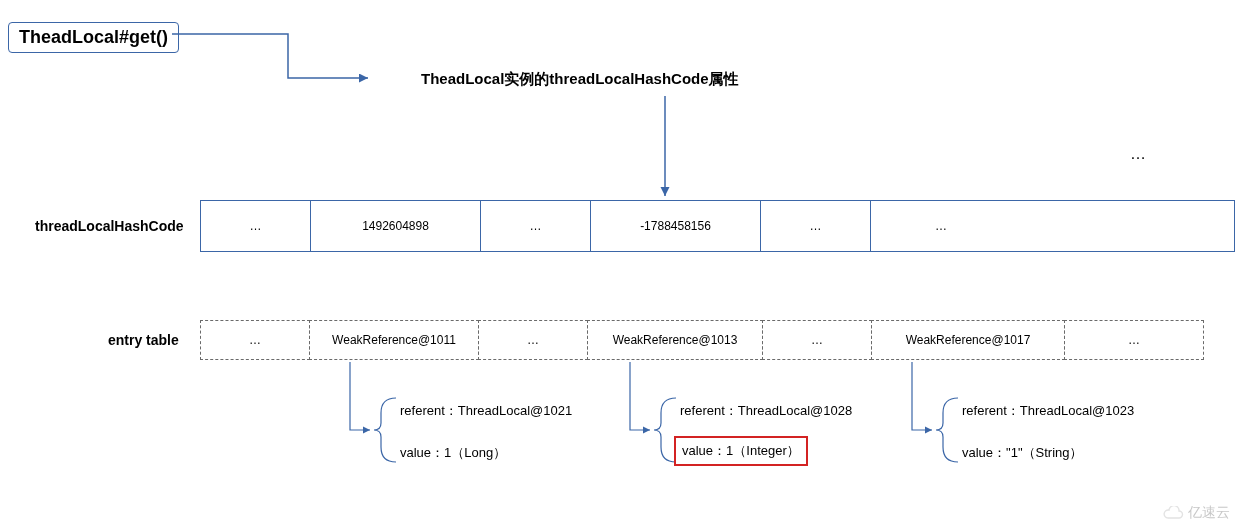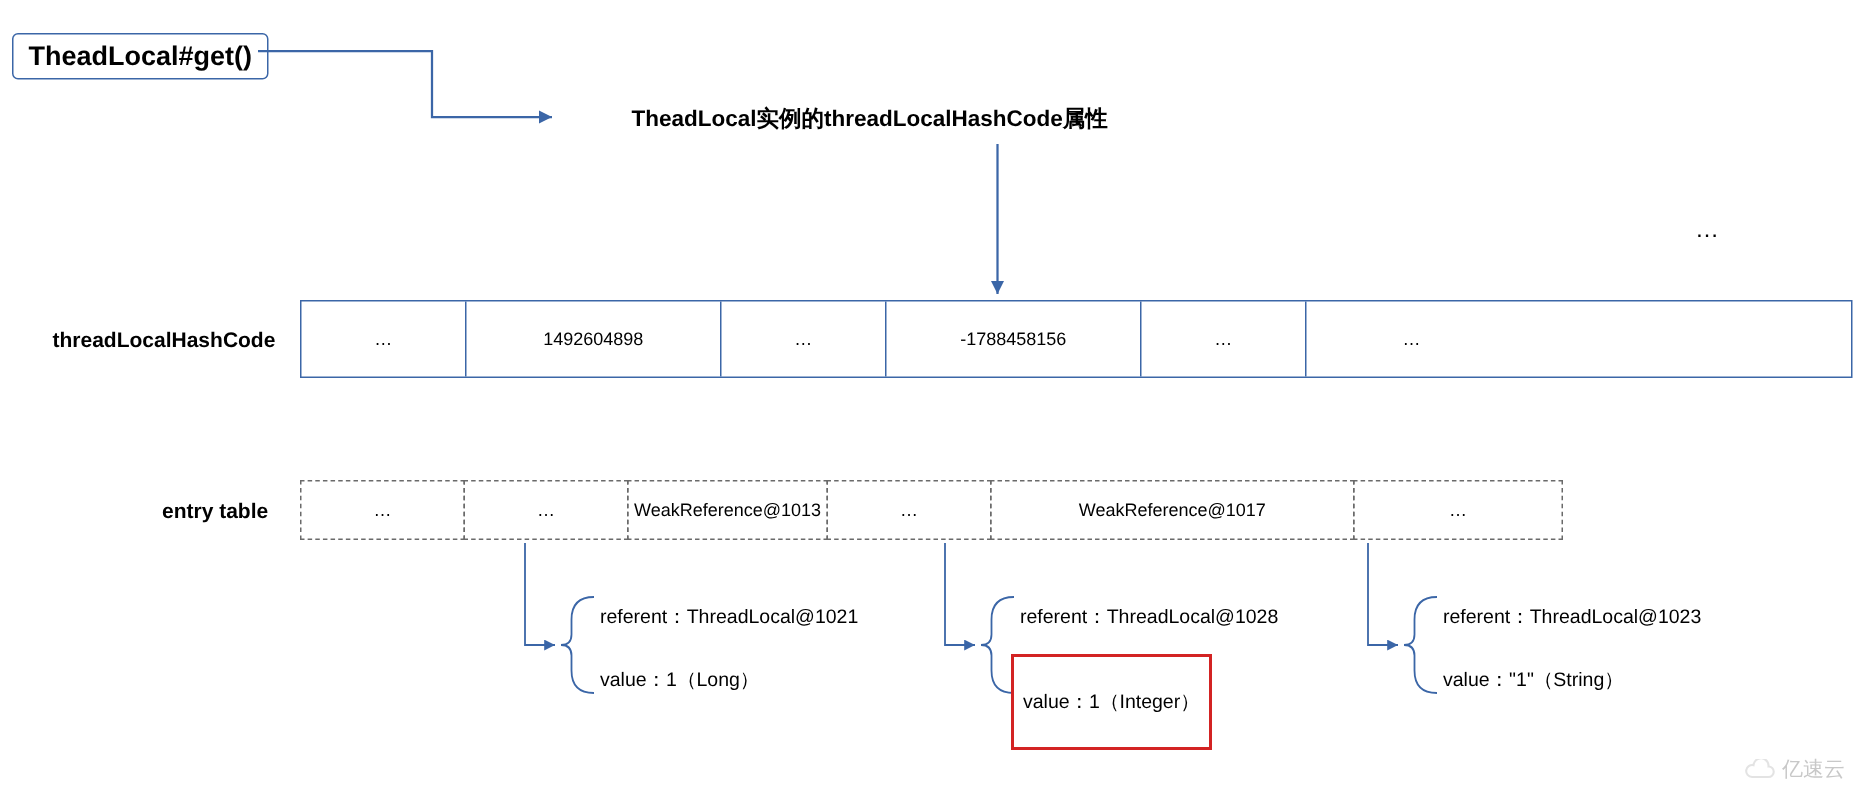--- a/index.html
+++ b/index.html
@@ -70,21 +70,21 @@
     font-size: 12px;
     flex: 0 0 auto;
     margin-right: -1px;
   }
   .detail {
     position: absolute;
     font-size: 13px;
   }
   .highlight {
     border: 2px solid #d32323;
-    padding: 21px 6px;
+    padding: 4px 6px;
     display: inline-block;
   }
   .watermark {
     position: absolute;
     right: 10px; bottom: 6px;
     color: #c8c8c8;
     font-size: 14px;
     display: flex;
     align-items: center;
     gap: 4px;
@@ -124,24 +124,25 @@
   <div class="hash-cell" style="width:110px">…</div>
   <div class="hash-cell" style="width:170px">-1788458156</div>
   <div class="hash-cell" style="width:110px">…</div>
   <div class="hash-cell" style="width:140px">…</div>
 </div>
 
 <div class="row-label" style="left:108px; top:332px;">entry table</div>
 
 <div class="entry-row">
   <div class="entry-cell" style="width:110px">…</div>
+  <div class="entry-cell" style="width:170px">WeakReference@1011</div>
   <div class="entry-cell" style="width:110px">…</div>
-  <div class="entry-cell" style="width:134px">WeakReference@1013</div>
+  <div class="entry-cell" style="width:176px">WeakReference@1013</div>
   <div class="entry-cell" style="width:110px">…</div>
-  <div class="entry-cell" style="width:243px">WeakReference@1017</div>
+  <div class="entry-cell" style="width:194px">WeakReference@1017</div>
   <div class="entry-cell" style="width:140px">…</div>
 </div>
 
 <svg class="connector" style="left:0;top:0" width="1240" height="470">
 
   <path d="M350,362 L350,430 L370,430" stroke="#3b66a7" stroke-width="1.2" fill="none" marker-end="url(#arrB)"></path>
   <path d="M396,398 Q381,398 381,413 L381,423 Q381,430 374,430 Q381,430 381,437 L381,447 Q381,462 396,462" stroke="#3b66a7" stroke-width="1.2" fill="none"></path>
 
   <path d="M630,362 L630,430 L650,430" stroke="#3b66a7" stroke-width="1.2" fill="none" marker-end="url(#arrB)"></path>
   <path d="M676,398 Q661,398 661,413 L661,423 Q661,430 654,430 Q661,430 661,437 L661,447 Q661,462 676,462" stroke="#3b66a7" stroke-width="1.2" fill="none"></path>

